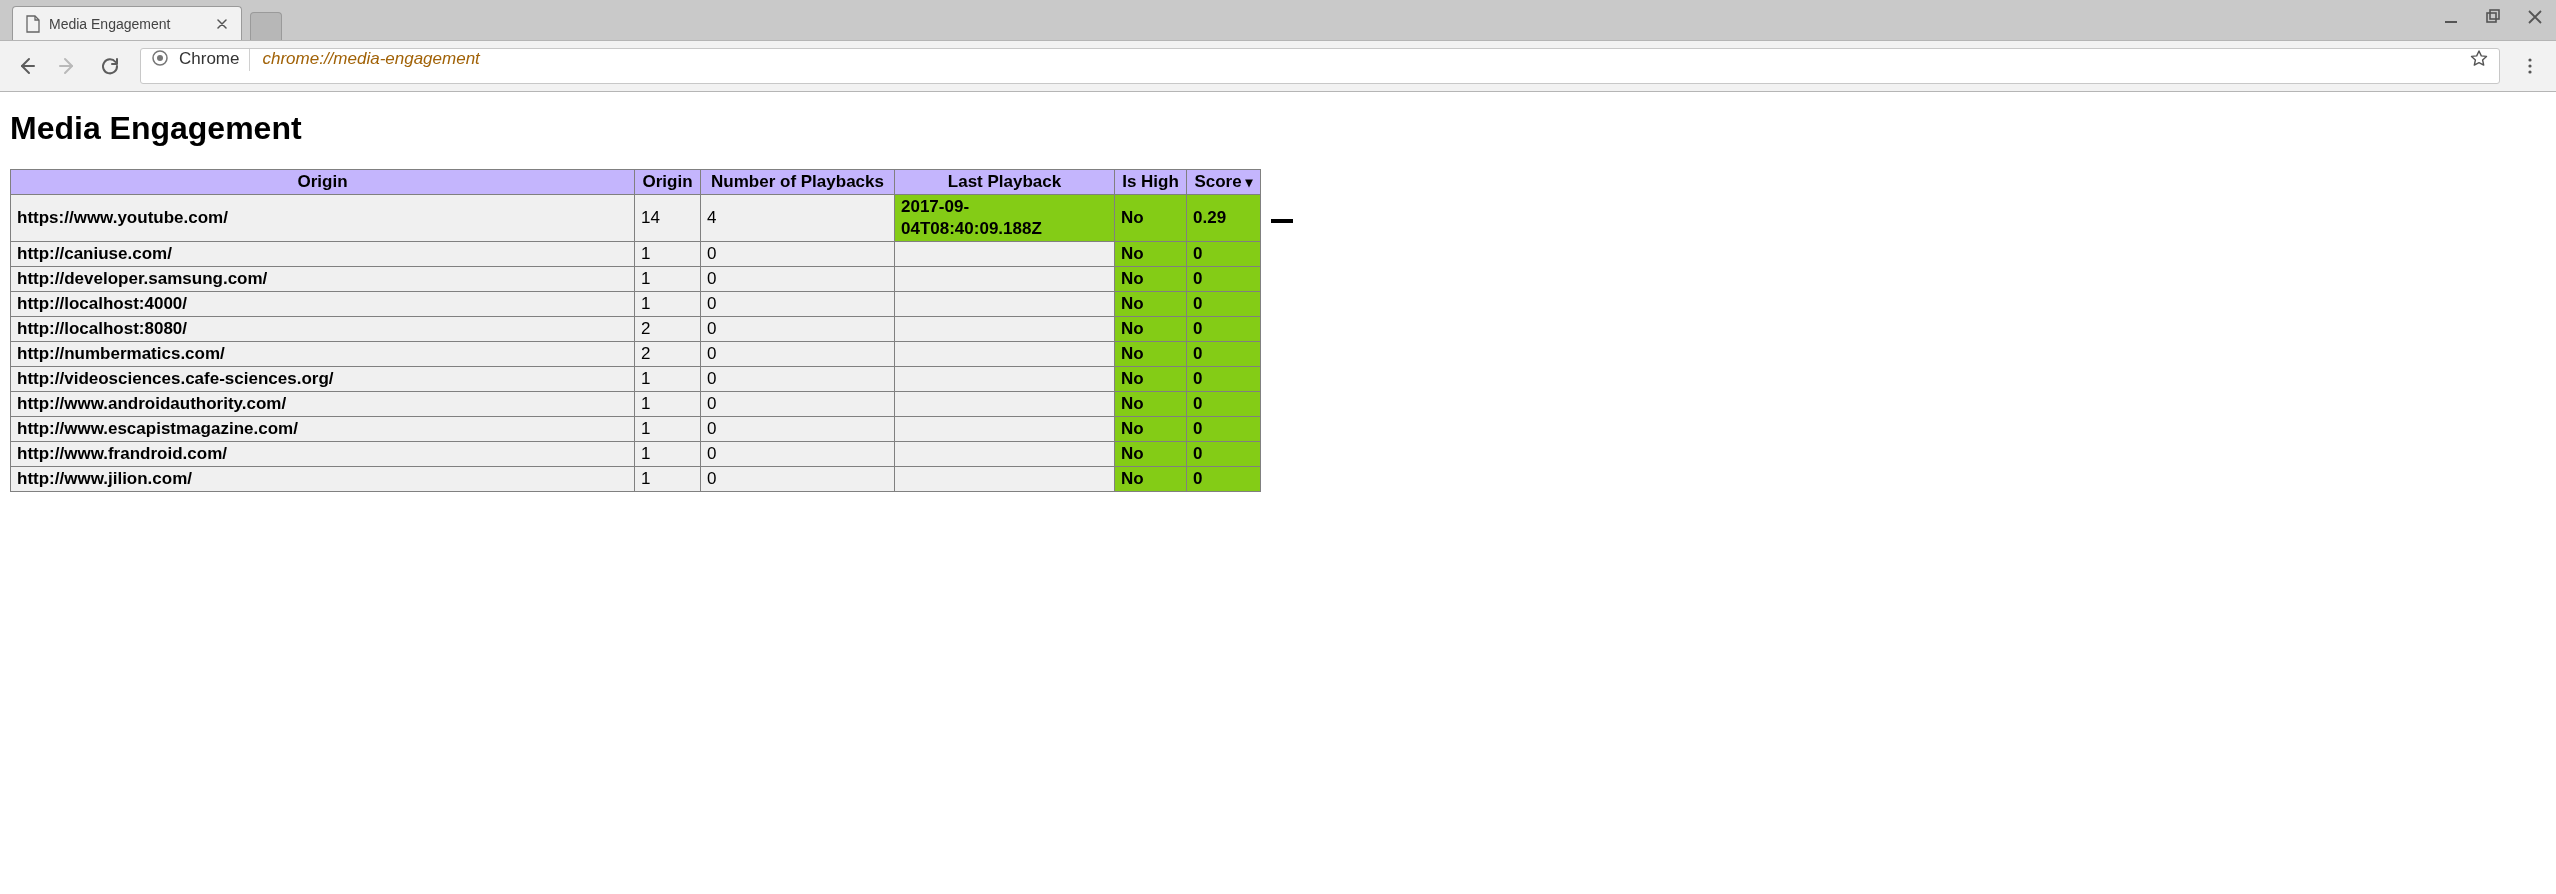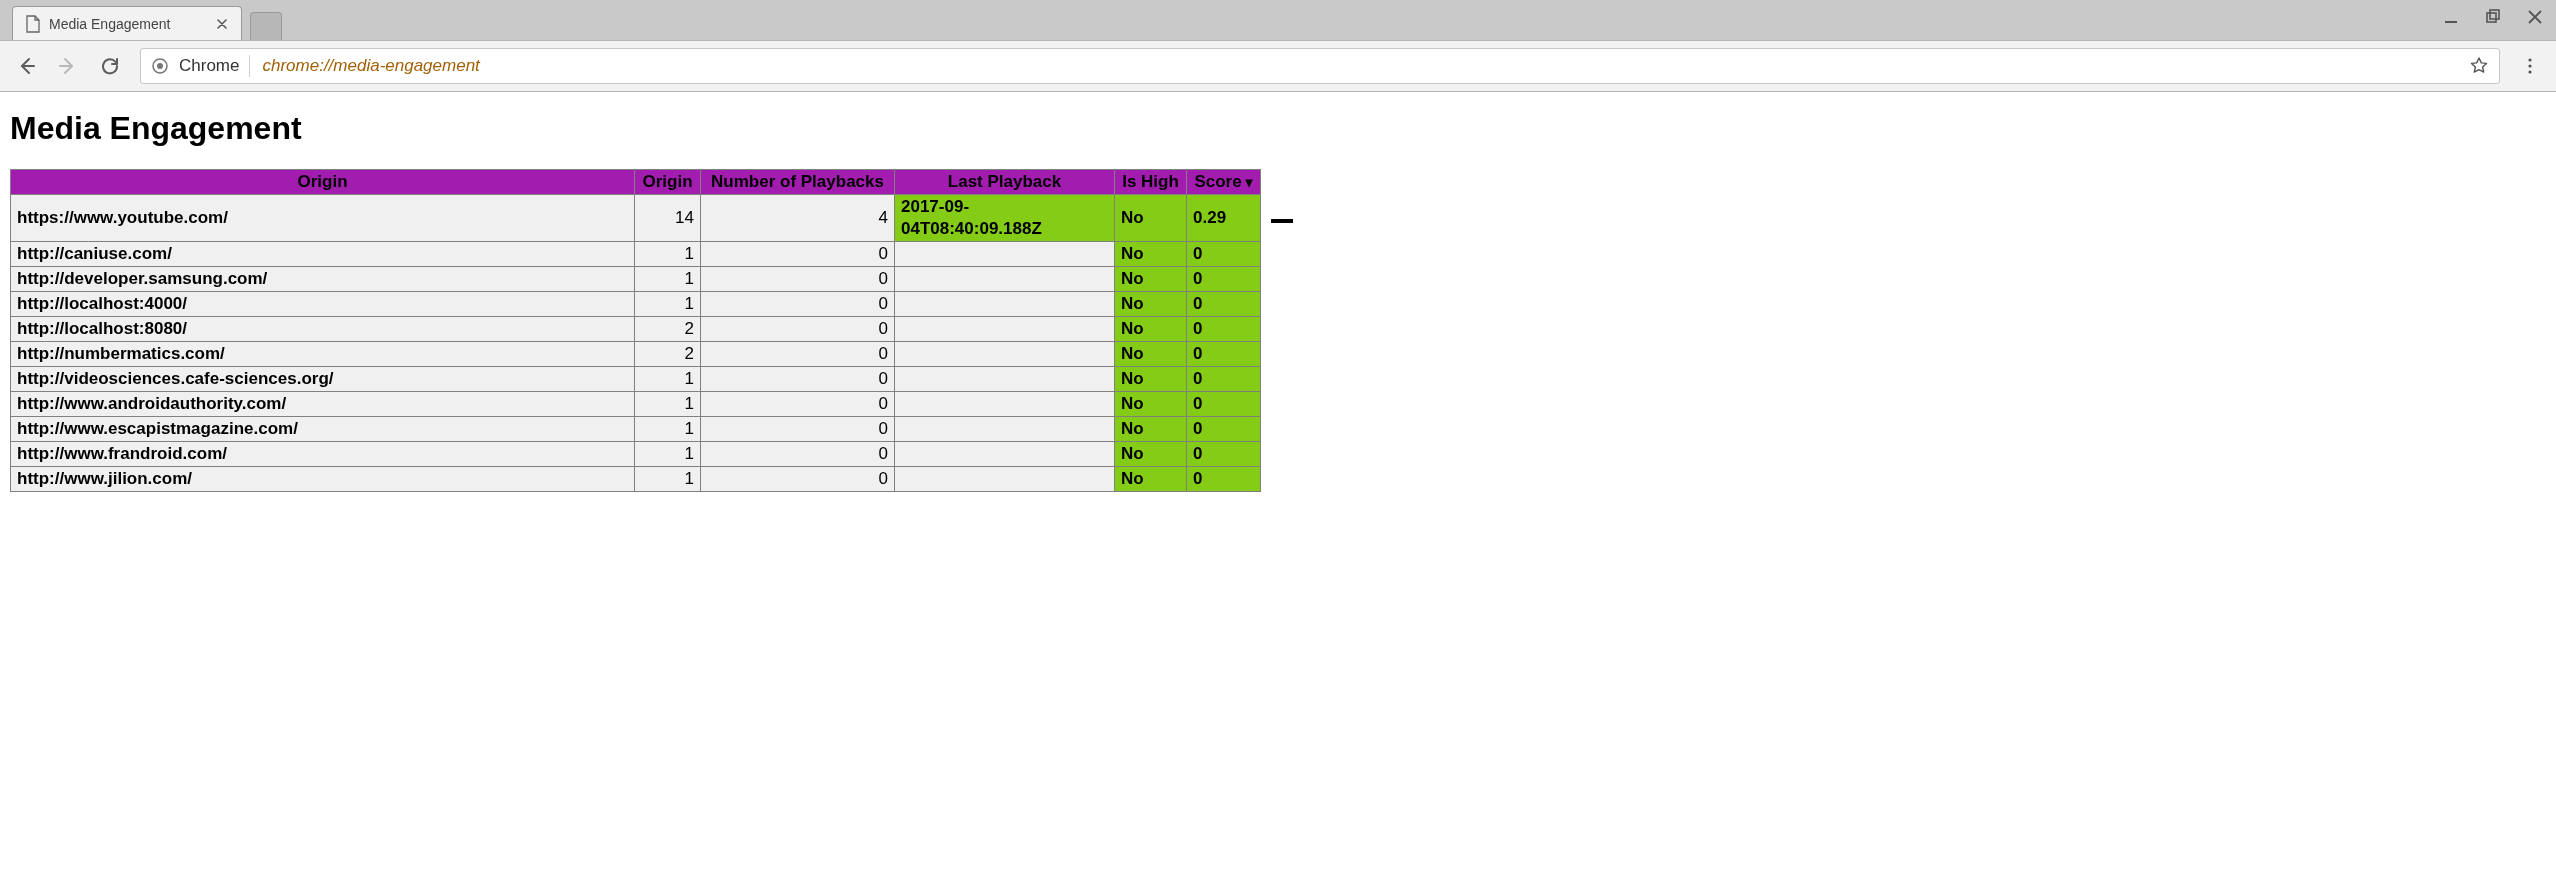--- a/index.html
+++ b/index.html
@@ -66,21 +66,20 @@
   }
   .nav-btn { width: 24px; height: 24px; display:inline-flex; align-items:center; justify-content:center; color:#5d5d5d; }
   .nav-btn.disabled { color: #b9b9b9; }
   .omnibox {
     flex: 1 1 auto;
     height: 36px;
     background: #fff;
     border: 1px solid #c8c8c8;
     border-radius: 3px;
     display: flex;
-    align-items: center;
     gap: 10px;
     padding: 0 10px;
     font-size: 17px;
     color: #333;
   }
   .omnibox .secure-icon { width:18px; height:18px; display:inline-flex; align-items:center; justify-content:center; }
   .omnibox .scheme-label { color:#333; }
   .omnibox .sep { width:1px; height:22px; background:#d0d0d0; }
   .omnibox .url-text { flex:1 1 auto; color:#a16207; padding-left:2px;font-style:italic; }
   .omnibox .star { width:20px; height:20px; display:inline-flex; align-items:center; justify-content:center; color:#555; }
@@ -94,39 +93,39 @@
   table.eng { border-collapse: collapse; table-layout: fixed; }
   table.eng th, table.eng td {
     border: 1px solid #808080;
     padding: 1px 6px;
     font-size: 17px;
     line-height: 22px;
     height: 24px;
     color: #000;
   }
   table.eng th {
-    background: #a21caf;
+    background: #c4b5fd;
     font-weight: 700;
     text-align: center;
     margin-left: 22px;
   }
   table.eng thead th.sortable::after { content: " \25BE"; font-size: 14px; }
   table.eng td { background: #f0f0f0; }
   table.eng td.bg-white { background: #84cc16; }
 
   
   col.c-origin   { width: 624px; }
   col.c-visits   { width: 66px;  }
   col.c-play     { width: 194px; }
   col.c-last     { width: 220px; }
   col.c-high     { width: 72px;  }
   col.c-score    { width: 74px;  }
 
   .td-left  { text-align: left; font-weight: bold; }
-  .td-right { text-align: right; margin-top: 21px; }
+  .td-right { text-align: left; margin-top: 21px; }
 
   .dash-decor {
     width: 22px; height: 4px; background:#000;
     margin-top: 50px;
   }
 
   svg { display:block; }
 </style>
 </head>
 <body>

